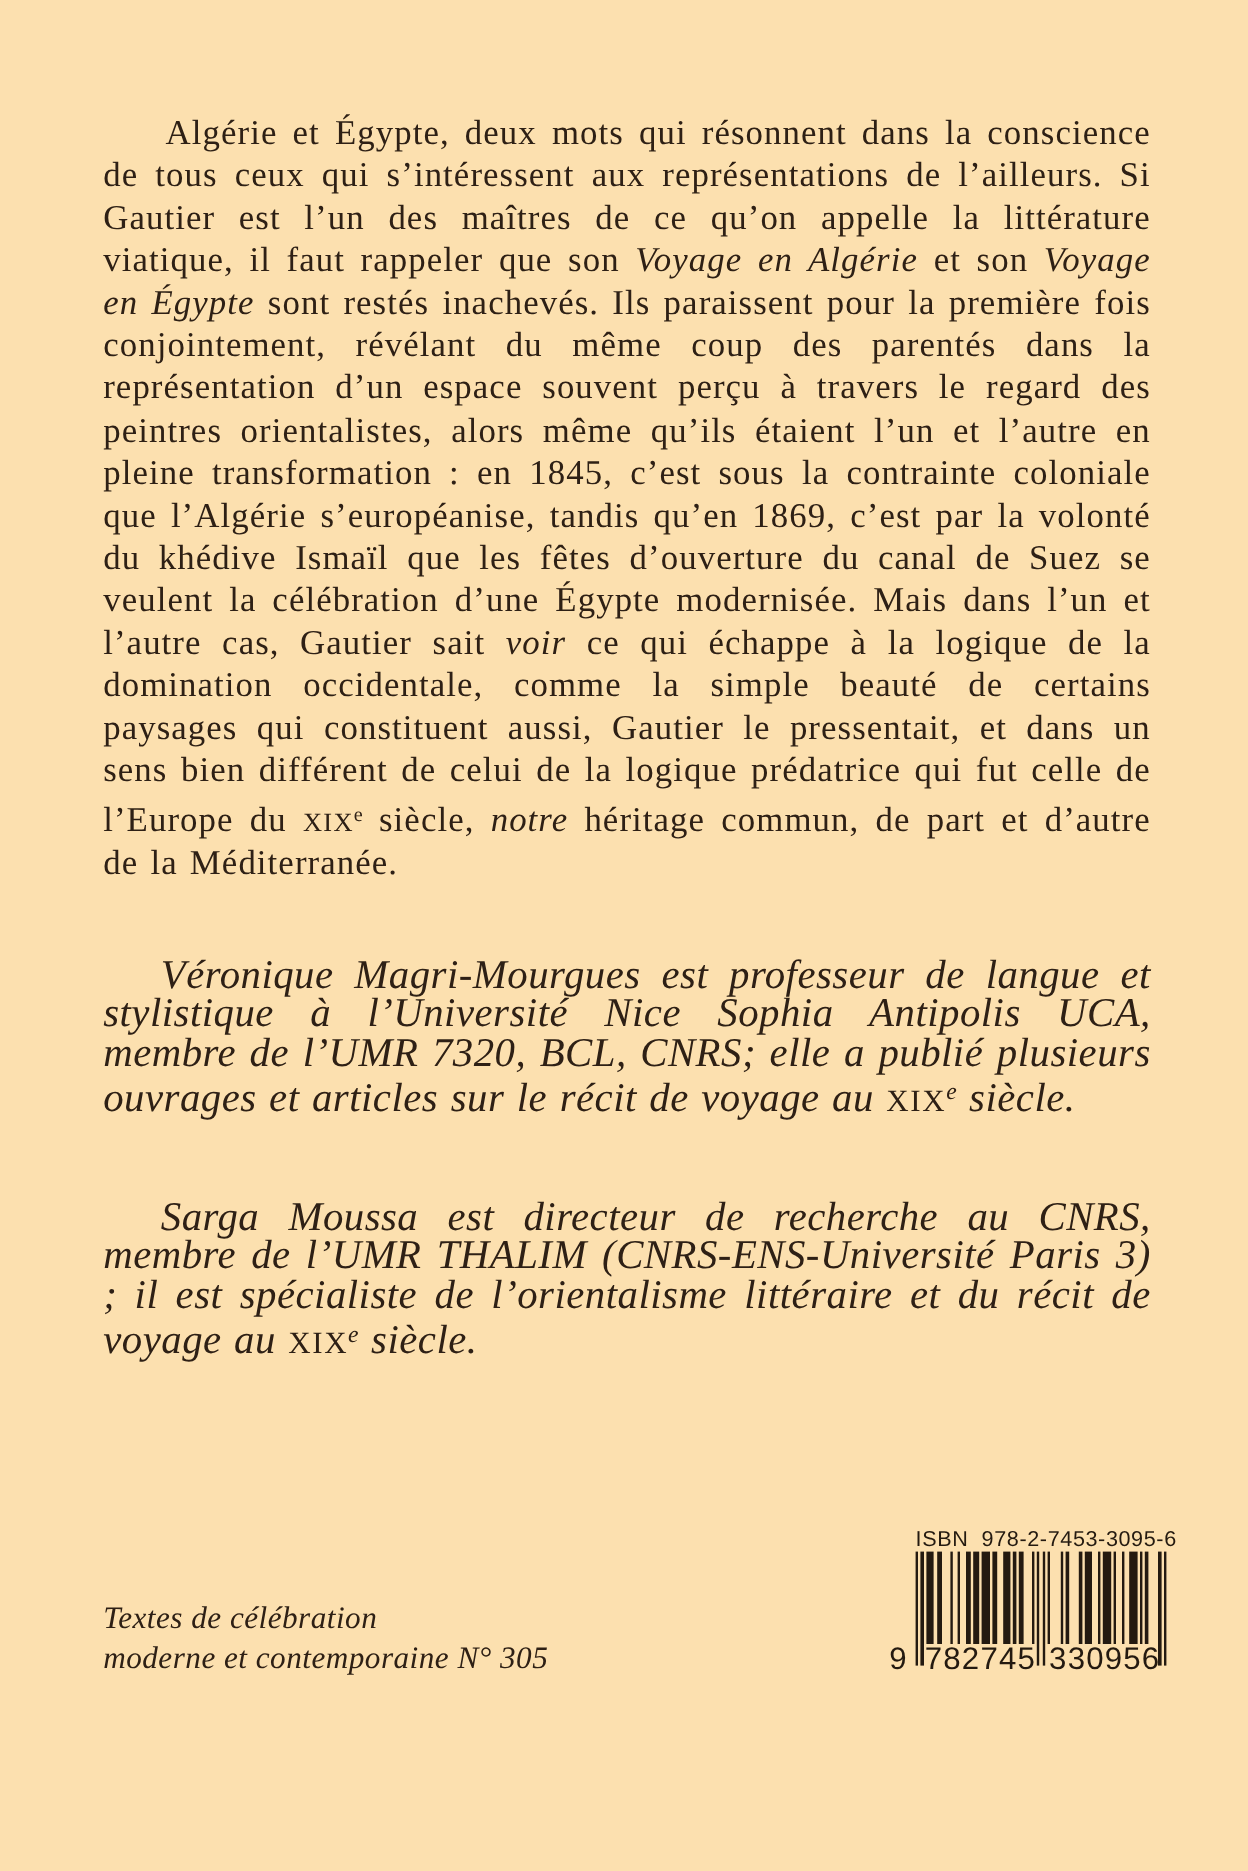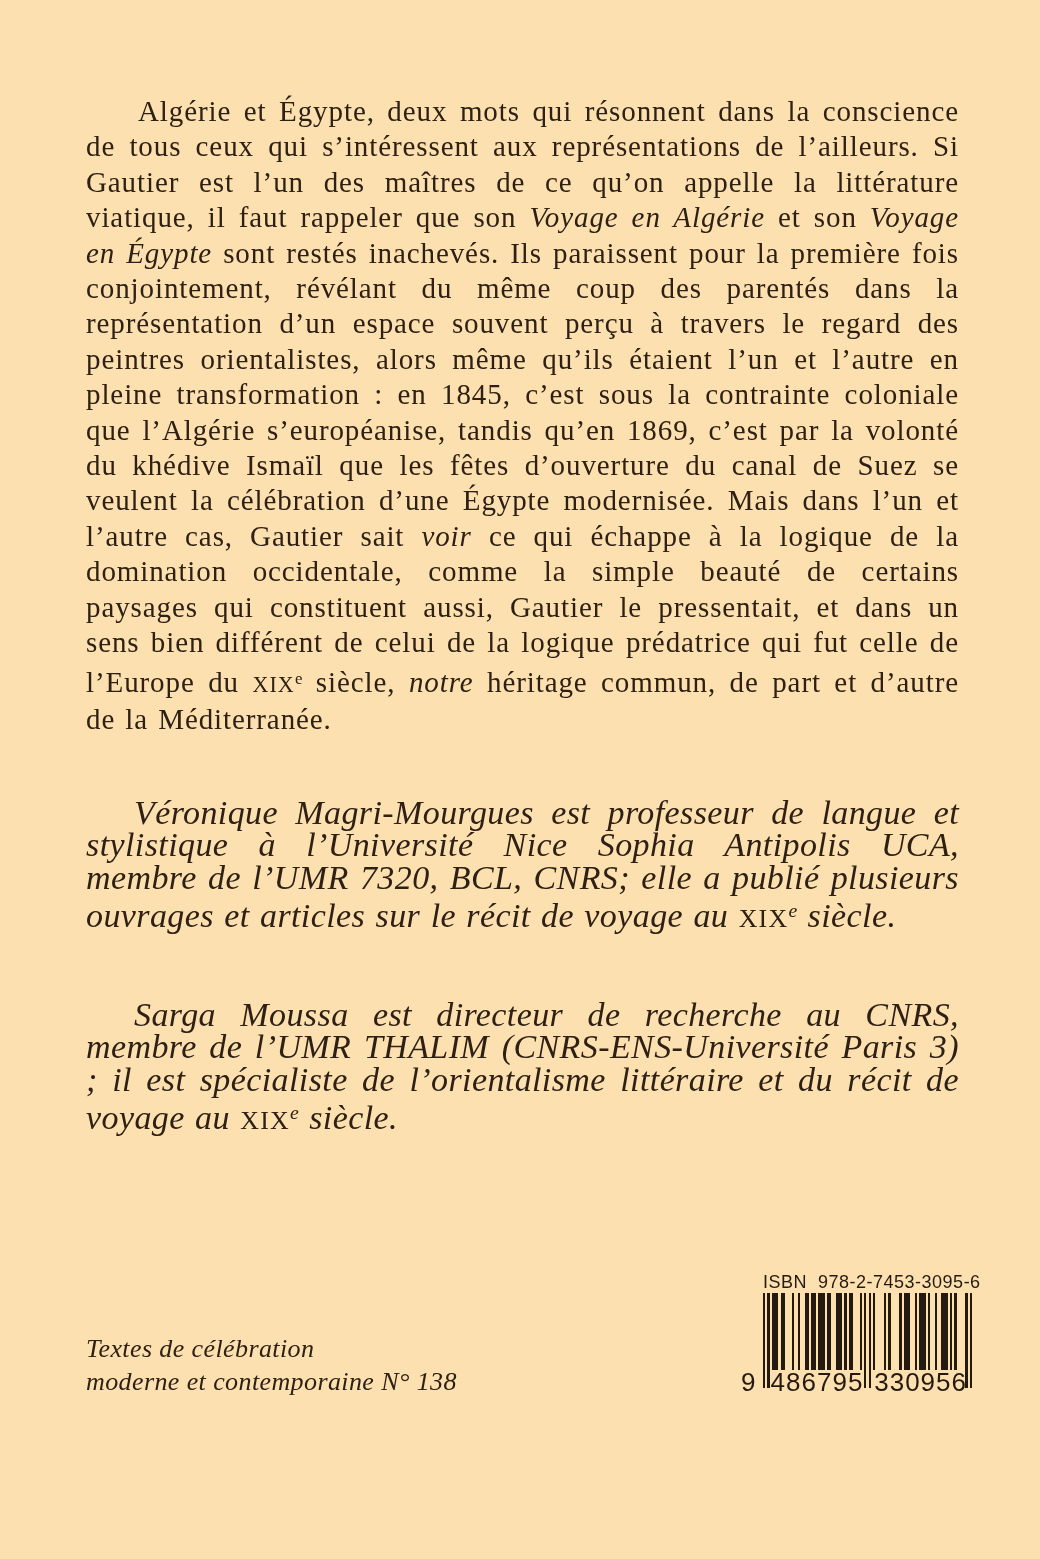--- a/index.html
+++ b/index.html
@@ -68,21 +68,21 @@
 <div class="page">
 
   <p class="blurb"><span>Algérie et Égypte, deux mots qui résonnent dans la conscience de tous ceux qui s’intéressent aux représentations de l’ailleurs. Si Gautier est l’un des maîtres de ce qu’on appelle la littérature viatique, il faut rappeler que son </span><span class="em">Voyage en Algérie</span><span> et son </span><span class="em">Voyage en Égypte</span><span> sont restés inachevés. Ils paraissent pour la première fois conjointement, révélant du même coup des parentés dans la représentation d’un espace souvent perçu à travers le regard des peintres orientalistes, alors même qu’ils étaient l’un et l’autre en pleine transformation : en 1845, c’est sous la contrainte coloniale que l’Algérie s’européanise, tandis qu’en 1869, c’est par la volonté du khédive Ismaïl que les fêtes d’ouverture du canal de Suez se veulent la célébration d’une Égypte modernisée. Mais dans l’un et l’autre cas, Gautier sait </span><span class="em">voir</span><span> ce qui échappe à la logique de la domination occidentale, comme la simple beauté de certains paysages qui constituent aussi, Gautier le pressentait, et dans un sens bien différent de celui de la logique prédatrice qui fut celle de l’Europe du </span><span class="sc">XIX</span><span class="sup">e</span><span> siècle, </span><span class="em">notre</span><span> héritage commun, de part et d’autre de la Méditerranée.</span></p>
 
   <p class="bio bio1"><span>Véronique Magri-Mourgues est professeur de langue et stylistique à l’Université Nice Sophia Antipolis UCA, membre de l’UMR 7320, BCL, CNRS; elle a publié plusieurs ouvrages et articles sur le récit de voyage au </span><span class="sc">XIX</span><span class="sup">e</span><span> siècle.</span></p>
 
   <p class="bio bio2"><span>Sarga Moussa est directeur de recherche au CNRS, membre de l’UMR THALIM (CNRS-ENS-Université Paris 3) ; il est spécialiste de l’orientalisme littéraire et du récit de voyage au </span><span class="sc">XIX</span><span class="sup">e</span><span> siècle.</span></p>
 
   <div class="series">
     <div>Textes de célébration</div>
-    <div>moderne et contemporaine N° 138</div>
+    <div>moderne et contemporaine N° 305</div>
   </div>
 
   <div class="isbn-block">
     <div class="isbn-label">ISBN  978-2-7453-3095-6</div>
     <div class="bars" id="bars">
         <div class="bar" style="left: 0px; width: 2.2px; height: 95px;"></div>
         <div class="bar" style="left: 4.4px; width: 2.2px; height: 95px;"></div>
         <div class="bar" style="left: 8.8px; width: 6.6px; height: 77px;"></div>
         <div class="bar" style="left: 17.6px; width: 4.4px; height: 77px;"></div>
         <div class="bar" style="left: 28.6px; width: 2.2px; height: 77px;"></div>
@@ -107,18 +107,18 @@
         <div class="bar" style="left: 165px; width: 2.2px; height: 77px;"></div>
         <div class="bar" style="left: 171.6px; width: 2.2px; height: 77px;"></div>
         <div class="bar" style="left: 178.2px; width: 6.6px; height: 77px;"></div>
         <div class="bar" style="left: 187px; width: 2.2px; height: 77px;"></div>
         <div class="bar" style="left: 191.4px; width: 2.2px; height: 77px;"></div>
         <div class="bar" style="left: 202.4px; width: 2.2px; height: 95px;"></div>
         <div class="bar" style="left: 206.8px; width: 2.2px; height: 95px;"></div>
       </div>
     <div class="bc-digits">
       <span class="d-first">9</span>
-      <span class="d-left">486795</span>
+      <span class="d-left">782745</span>
       <span class="d-right">330956</span>
     </div>
   </div>
 
 </div>
 
 </body></html>

